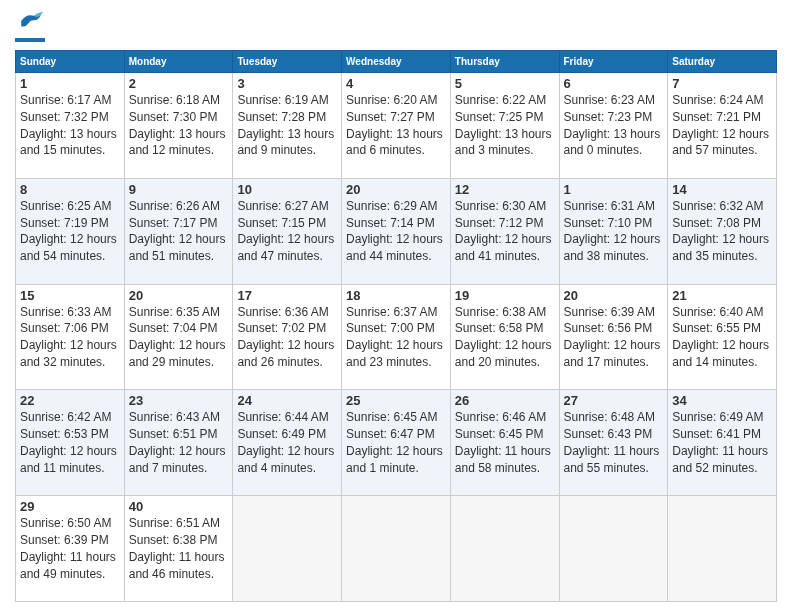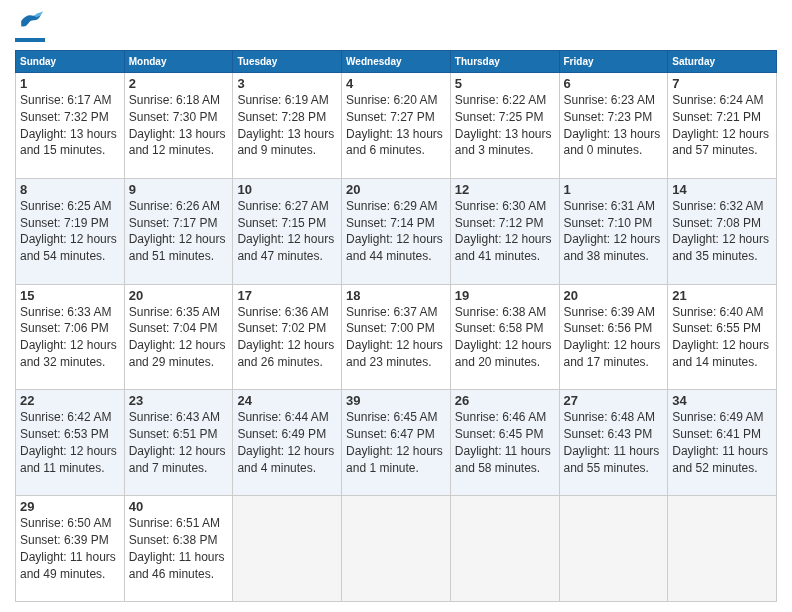--- a/index.html
+++ b/index.html
@@ -231,21 +231,21 @@
           </td>
           <td>
             <span class="day-num">23</span>
             <div class="day-info">Sunrise: 6:43 AM<br>Sunset: 6:51 PM<br>Daylight: 12 hours<br>and 7 minutes.</div>
           </td>
           <td>
             <span class="day-num">24</span>
             <div class="day-info">Sunrise: 6:44 AM<br>Sunset: 6:49 PM<br>Daylight: 12 hours<br>and 4 minutes.</div>
           </td>
           <td>
-            <span class="day-num">39</span>
+            <span class="day-num">25</span>
             <div class="day-info">Sunrise: 6:45 AM<br>Sunset: 6:47 PM<br>Daylight: 12 hours<br>and 1 minute.</div>
           </td>
           <td>
             <span class="day-num">26</span>
             <div class="day-info">Sunrise: 6:46 AM<br>Sunset: 6:45 PM<br>Daylight: 11 hours<br>and 58 minutes.</div>
           </td>
           <td>
             <span class="day-num">27</span>
             <div class="day-info">Sunrise: 6:48 AM<br>Sunset: 6:43 PM<br>Daylight: 11 hours<br>and 55 minutes.</div>
           </td>

